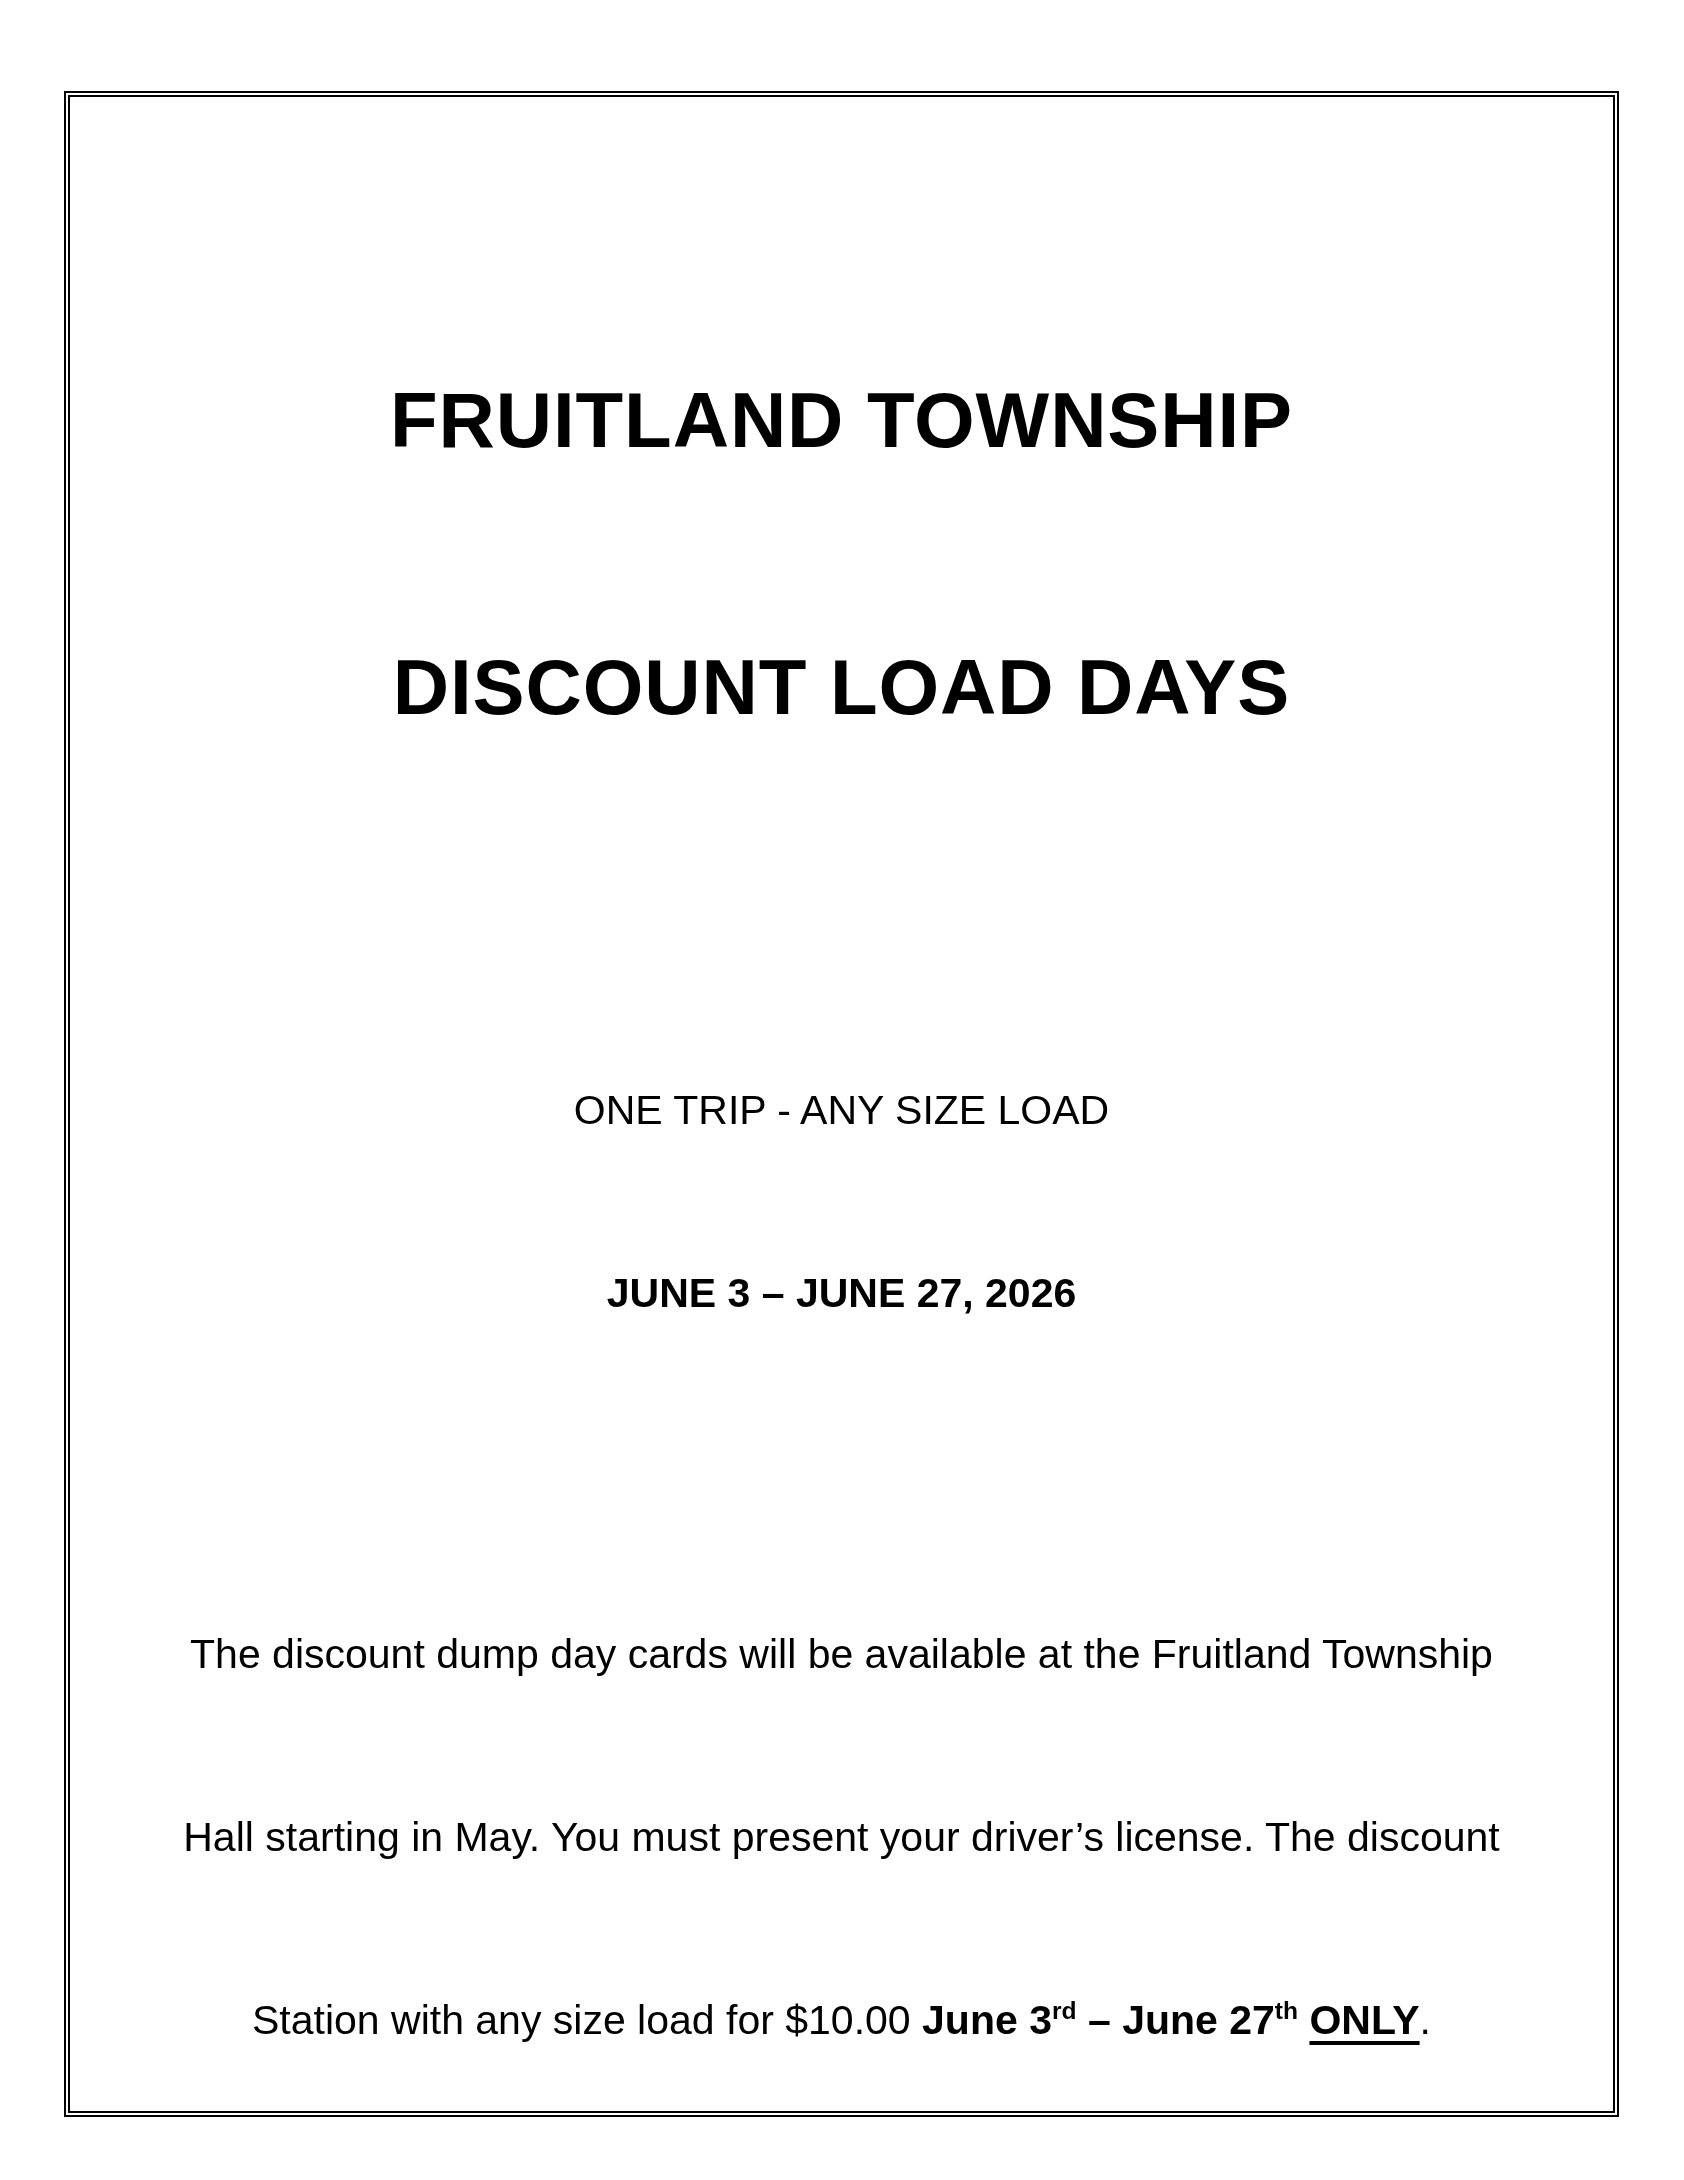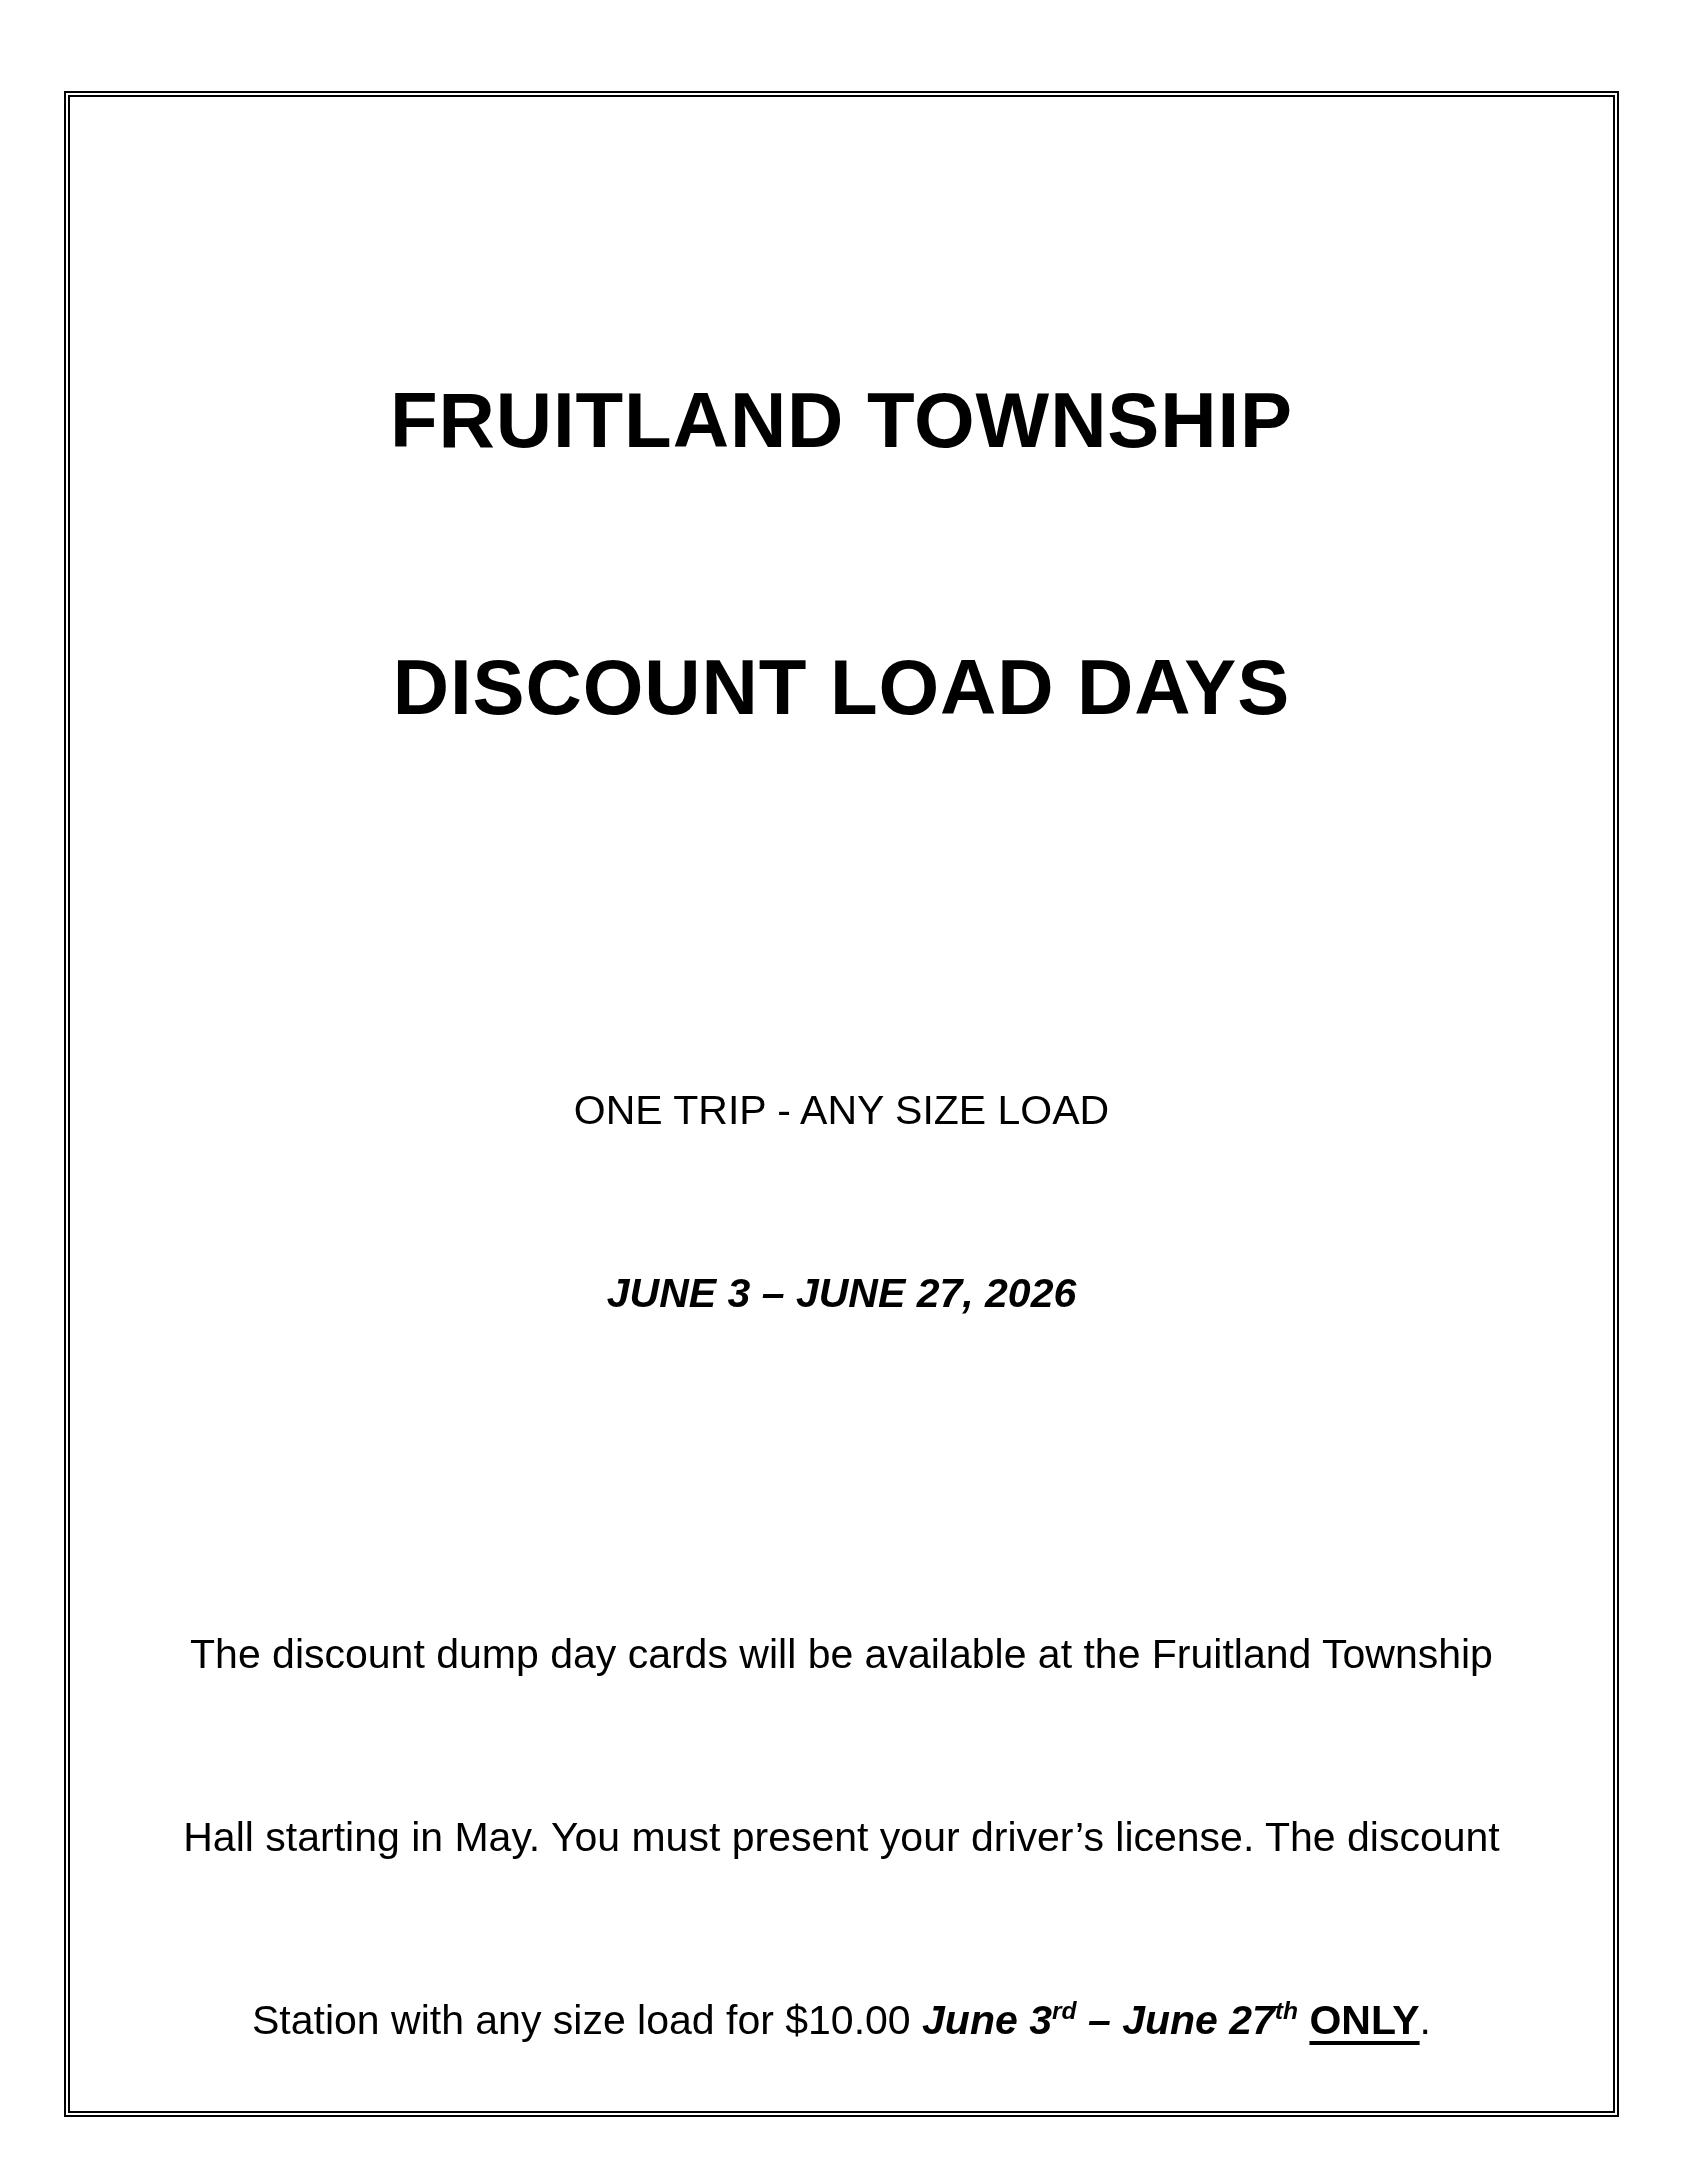--- a/index.html
+++ b/index.html
@@ -41,21 +41,21 @@
     font-size: 41px;
     line-height: 61px;
   }
   .block {
     font-size: 41px;
     line-height: 61px;
   }
   .mt {
     margin-top: 56px;
   }
-  .bold { font-weight: bold; font-style: italic; }
+  .bold { font-weight: bold; }
   .u-bold {
     font-weight: bold;
     text-decoration: underline;
     text-decoration-thickness: 4.3px;
     text-underline-offset: 6.8px;
   }
   sup {
     white-space: pre-wrap;
     font-size: 60%;
     vertical-align: super;

